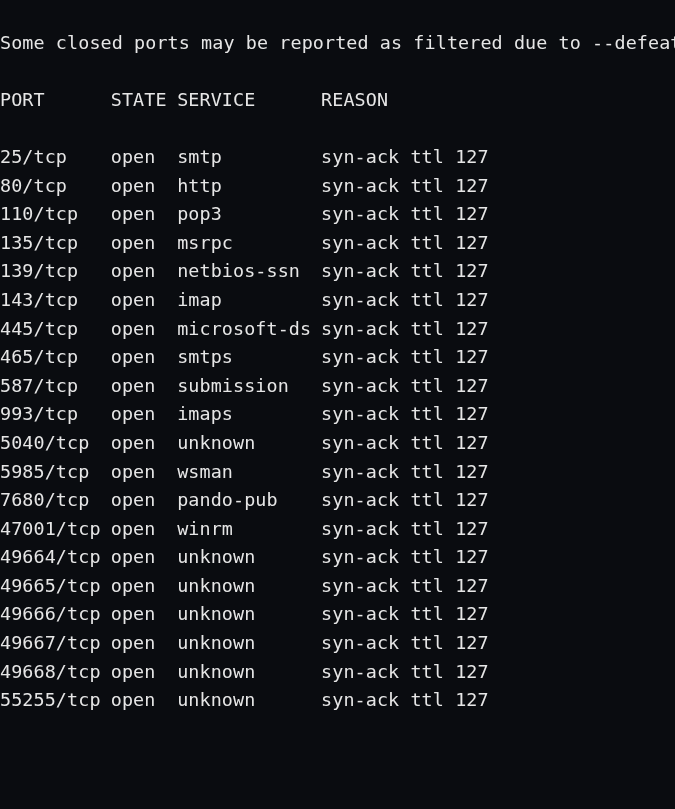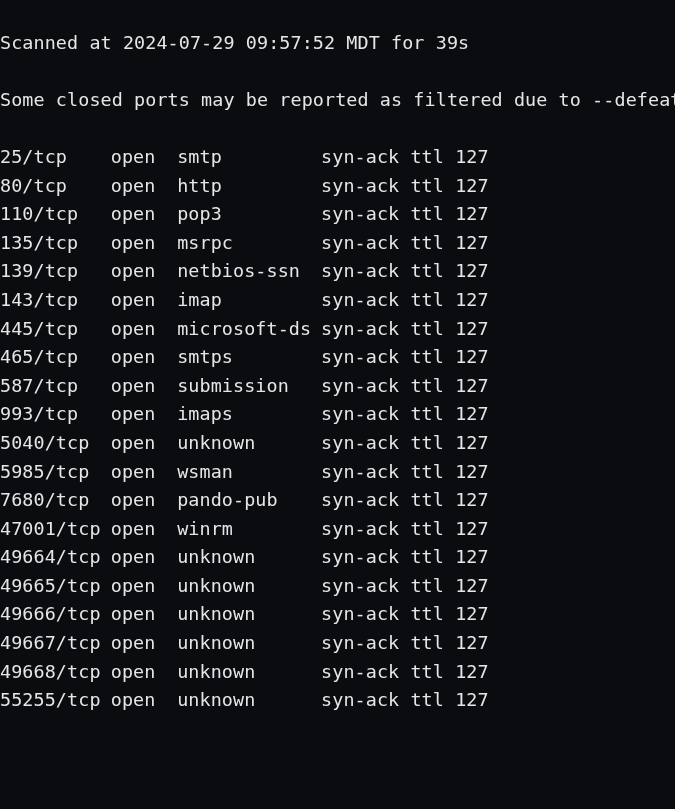--- a/index.html
+++ b/index.html
@@ -18,20 +18,20 @@
     .row { display:block; }
     .col-port { display:inline-block; width:10ch; }
     .col-state{ display:inline-block; width:6ch; }
     .col-svc  { display:inline-block; width:13ch; }
     .col-reason{ display:inline-block; }
   </style>
 </head>
 <body>
 
 <div class="wrap">
-<span class="row">Scanned at 2024-07-29 09:57:52 MDT for 39s</span>
 <span class="row">Some closed ports may be reported as filtered due to --defeat-rst-ratelimit</span>
+<span class="row"><span class="col-port">PORT</span><span class="col-state">STATE</span><span class="col-svc">SERVICE</span><span class="col-reason">REASON</span></span>
 <span class="row"><span class="col-port">25/tcp</span><span class="col-state">open</span><span class="col-svc">smtp</span><span class="col-reason">syn-ack ttl 127</span></span><span class="row"><span class="col-port">80/tcp</span><span class="col-state">open</span><span class="col-svc">http</span><span class="col-reason">syn-ack ttl 127</span></span><span class="row"><span class="col-port">110/tcp</span><span class="col-state">open</span><span class="col-svc">pop3</span><span class="col-reason">syn-ack ttl 127</span></span><span class="row"><span class="col-port">135/tcp</span><span class="col-state">open</span><span class="col-svc">msrpc</span><span class="col-reason">syn-ack ttl 127</span></span><span class="row"><span class="col-port">139/tcp</span><span class="col-state">open</span><span class="col-svc">netbios-ssn</span><span class="col-reason">syn-ack ttl 127</span></span><span class="row"><span class="col-port">143/tcp</span><span class="col-state">open</span><span class="col-svc">imap</span><span class="col-reason">syn-ack ttl 127</span></span><span class="row"><span class="col-port">445/tcp</span><span class="col-state">open</span><span class="col-svc">microsoft-ds</span><span class="col-reason">syn-ack ttl 127</span></span><span class="row"><span class="col-port">465/tcp</span><span class="col-state">open</span><span class="col-svc">smtps</span><span class="col-reason">syn-ack ttl 127</span></span><span class="row"><span class="col-port">587/tcp</span><span class="col-state">open</span><span class="col-svc">submission</span><span class="col-reason">syn-ack ttl 127</span></span><span class="row"><span class="col-port">993/tcp</span><span class="col-state">open</span><span class="col-svc">imaps</span><span class="col-reason">syn-ack ttl 127</span></span><span class="row"><span class="col-port">5040/tcp</span><span class="col-state">open</span><span class="col-svc">unknown</span><span class="col-reason">syn-ack ttl 127</span></span><span class="row"><span class="col-port">5985/tcp</span><span class="col-state">open</span><span class="col-svc">wsman</span><span class="col-reason">syn-ack ttl 127</span></span><span class="row"><span class="col-port">7680/tcp</span><span class="col-state">open</span><span class="col-svc">pando-pub</span><span class="col-reason">syn-ack ttl 127</span></span><span class="row"><span class="col-port">47001/tcp</span><span class="col-state">open</span><span class="col-svc">winrm</span><span class="col-reason">syn-ack ttl 127</span></span><span class="row"><span class="col-port">49664/tcp</span><span class="col-state">open</span><span class="col-svc">unknown</span><span class="col-reason">syn-ack ttl 127</span></span><span class="row"><span class="col-port">49665/tcp</span><span class="col-state">open</span><span class="col-svc">unknown</span><span class="col-reason">syn-ack ttl 127</span></span><span class="row"><span class="col-port">49666/tcp</span><span class="col-state">open</span><span class="col-svc">unknown</span><span class="col-reason">syn-ack ttl 127</span></span><span class="row"><span class="col-port">49667/tcp</span><span class="col-state">open</span><span class="col-svc">unknown</span><span class="col-reason">syn-ack ttl 127</span></span><span class="row"><span class="col-port">49668/tcp</span><span class="col-state">open</span><span class="col-svc">unknown</span><span class="col-reason">syn-ack ttl 127</span></span><span class="row"><span class="col-port">55255/tcp</span><span class="col-state">open</span><span class="col-svc">unknown</span><span class="col-reason">syn-ack ttl 127</span></span>
 
 
 
 
 </div>
 
 </body></html>

